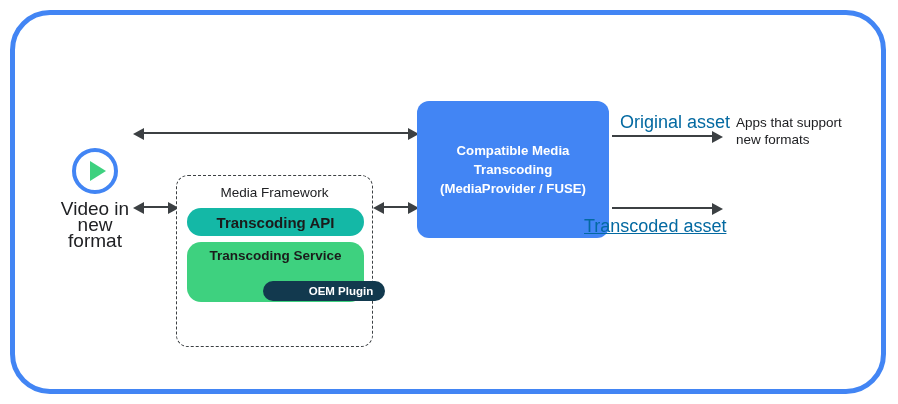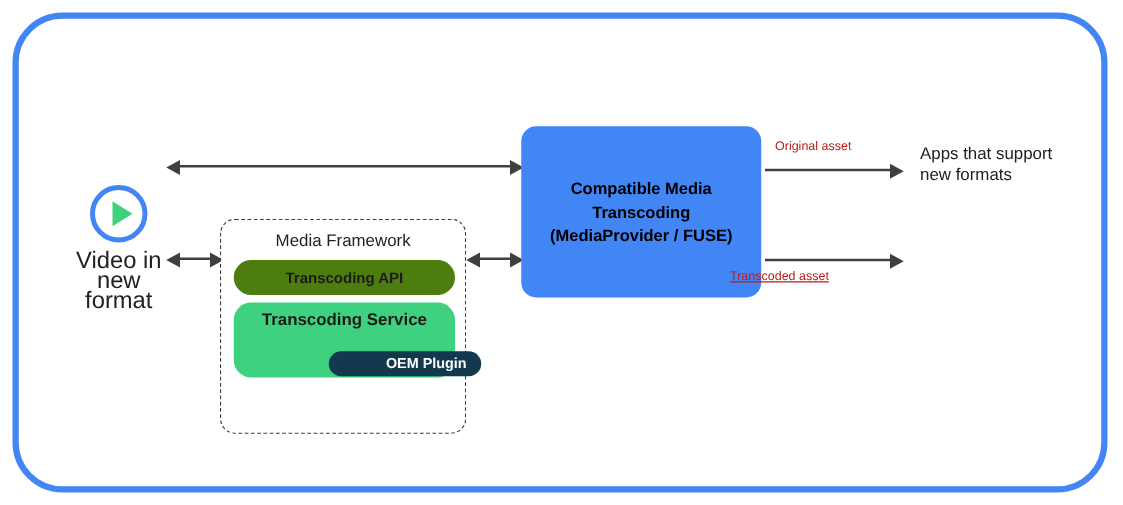--- a/index.html
+++ b/index.html
@@ -90,22 +90,22 @@
     width: 177px;
     box-sizing: border-box;
     border-radius: 14px;
     display: flex;
     align-items: center;
     justify-content: center;
   }
   #pill-api {
     top: 32px;
     height: 28px;
-    background: #4d7c0f;
-    font-size: 12px;
+    background: #14b8a6;
+    font-size: 15px;
     font-weight: bold;
     color: #1b1b1b;
   }
   #pill-service {
     top: 66px;
     height: 60px;
     background: #3ED17F;
     font-size: 13.5px;
     font-weight: bold;
     color: #1b1b1b;
@@ -138,21 +138,21 @@
 
   
   #cmt-box {
     position: absolute;
     left: 417px;
     top: 101px;
     width: 192px;
     height: 137px;
     border-radius: 12px;
     background: #4285F4;
-    color: #000000;
+    color: #ffffff;
     font-size: 13.2px;
     font-weight: bold;
     line-height: 19px;
     display: flex;
     align-items: center;
     justify-content: center;
     text-align: center;
     white-space: pre-line;
   }
 
@@ -191,22 +191,22 @@
   #arrow-orig-line { left: 612px; top: 135px; width: 104px; }
   #arrow-orig-head { left: 712px; top: 131px; }
 
   
   #arrow-trans-line { left: 612px; top: 207px; width: 104px; }
   #arrow-trans-head { left: 712px; top: 203px; }
 
   
   .asset-label {
     position: absolute;
-    font-size: 10px;
-    color: #b91c1c;
+    font-size: 18px;
+    color: #0369a1;
     white-space: nowrap;
   }
   #label-original { left: 620px; top: 112px; }
   #label-transcoded { left: 584px; top: 216px; text-decoration: underline; }
 
   .apps-label {
     position: absolute;
     font-size: 13.5px;
     line-height: 17px;
     color: #202124;

